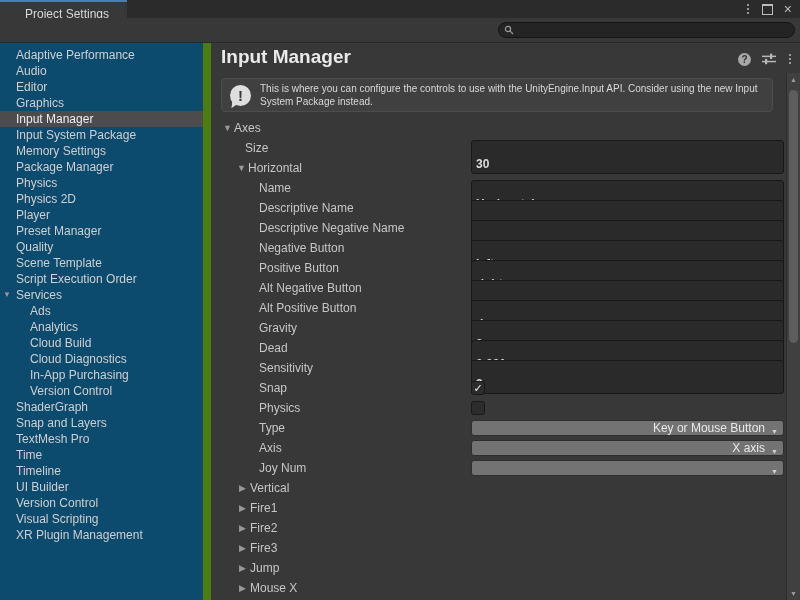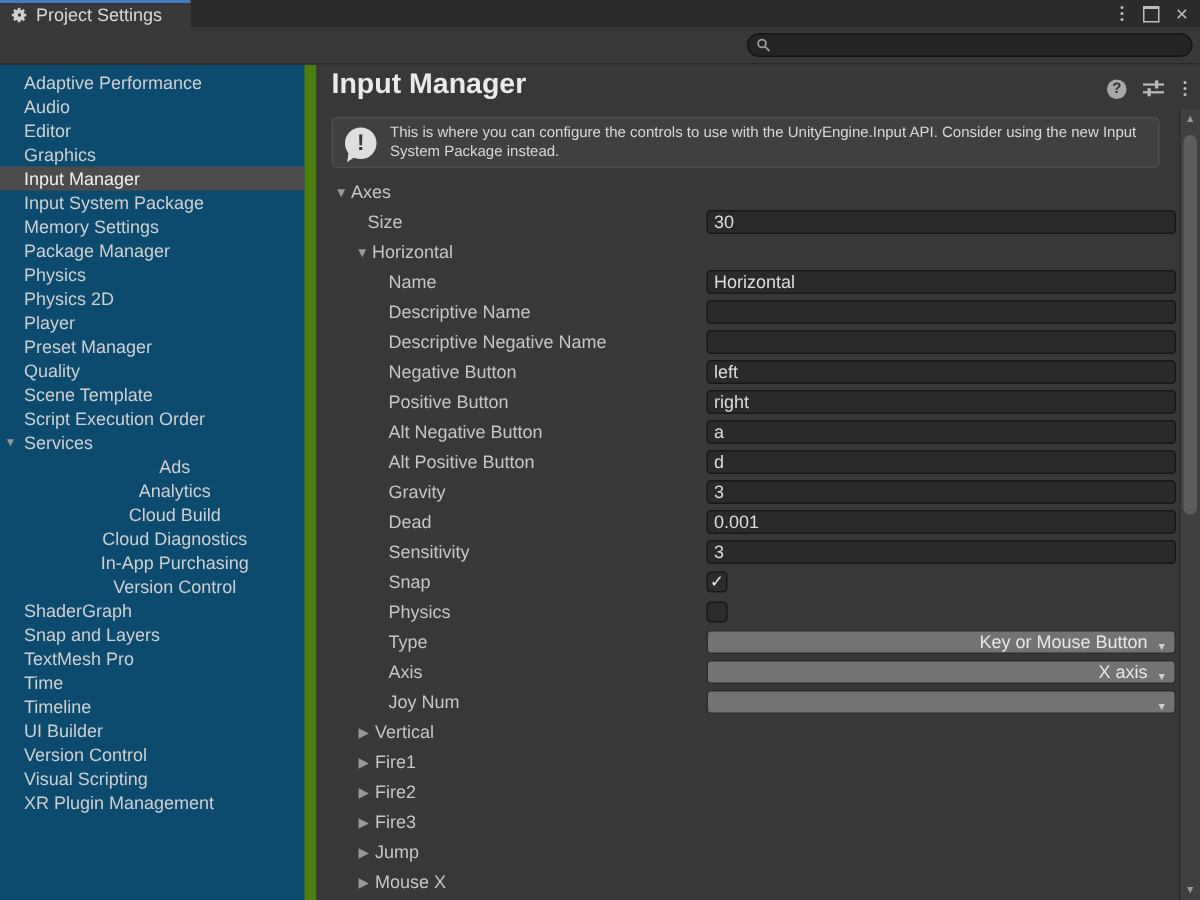--- a/index.html
+++ b/index.html
@@ -2,40 +2,40 @@
 <html><head>
 <meta charset="utf-8">
 <style>
   html,body{margin:0;padding:0;}
   body{width:800px;height:600px;overflow:hidden;background:#383838;
        font-family:"Liberation Sans",sans-serif;color:#d2d2d2;font-size:12px;position:relative;}
   
   .titlebar{height:18px;background:#2b2b2b;position:relative;}
   .tab{position:absolute;left:0;top:0;width:127px;height:18px;background:#383838;
        border-top:2px solid #4180c0;box-sizing:border-box;display:flex;align-items:center;
-       gap:5px;padding-left:7px;color:#d8d8d8;cursor:default;}
+       gap:5px;padding-left:7px;color:#d8d8d8;cursor:default;flex-direction:column;}
   .winctl{position:absolute;right:8px;top:0;height:18px;display:flex;align-items:center;gap:11px;}
   .kebab{display:flex;flex-direction:column;gap:2px;padding:2px;cursor:pointer;}
   .kebab i{width:2px;height:2px;background:#bdbdbd;border-radius:50%;}
   .maxbox{width:9px;height:8px;border:1px solid #bdbdbd;border-top-width:2px;cursor:pointer;}
   .closex{color:#bdbdbd;font-size:14px;line-height:14px;cursor:pointer;}
   
   .toolbar{height:25px;background:#383838;border-bottom:1px solid #292929;position:relative;box-sizing:border-box;}
   .search{position:absolute;left:498px;top:4px;width:297px;height:16px;background:#242424;
           border:1px solid #151515;border-radius:8px;display:flex;align-items:center;
           padding:0 4px 0 5px;box-sizing:border-box;gap:4px;}
   .search input{flex:1;background:transparent;border:none;outline:none;color:#ddd;
           font-size:11px;height:12px;padding:0;font-family:inherit;}
   
   .content{display:flex;height:557px;}
   .sidebar{width:211px;min-width:211px;background:#0c4a6e;border-right:8px solid #4d7c0f;
            box-sizing:border-box;padding-top:4px;overflow:hidden;}
   .srow{height:16px;line-height:16px;padding-left:16px;color:#cfcfcf;position:relative;
         white-space:nowrap;cursor:default;}
-  .srow.ind{padding-left:30px;text-align:center;}
+  .srow.ind{padding-left:30px;}
   .srow.sel{background:#4c4c4c;color:#eeeeee;}
   .stri{position:absolute;left:3px;top:0;font-size:8px;color:#999;}
   
   .main{flex:1;position:relative;background:#383838;}
   .mtitle{position:absolute;left:10px;top:3px;font-size:19px;font-weight:bold;color:#eaeaea;}
   .micons{position:absolute;right:7px;top:9px;display:flex;align-items:center;gap:11px;}
   .helpico{width:13px;height:13px;border-radius:50%;background:#a8a8a8;color:#333;
            font-size:10px;font-weight:bold;text-align:center;line-height:13px;cursor:pointer;}
   .ibody{position:absolute;left:0;top:30px;right:14px;bottom:0;overflow:hidden;}
   .infobox{margin:5px 13px 0 10px;height:34px;background:#404040;border:1px solid #4d4d4d;
@@ -50,22 +50,22 @@
   .ilab{position:absolute;top:0;height:20px;display:flex;align-items:center;
         color:#c6c6c6;white-space:nowrap;}
   .tri{width:11px;font-size:9px;color:#999;display:inline-block;cursor:pointer;}
   .lv0.fo .ilab{left:12px}
   .lv1.plain .ilab{left:34px}
   .lv1.fo .ilab{left:26px}
   .lv1.fc .ilab{left:28px}
   .lv2.plain .ilab{left:48px}
   .ctrl{position:absolute;left:260px;top:2px;}
   .tfield{width:313px;height:16px;background:#2a2a2a;border:1px solid #181818;border-radius:3px;
-          box-sizing:border-box;padding:0 4px;line-height:14px;color:#dcdcdc;overflow:hidden;
-          white-space:nowrap;cursor:text;}
+          box-sizing:border-box;padding:16px 4px;line-height:14px;color:#dcdcdc;overflow:hidden;
+          white-space:nowrap;cursor:text;font-weight:bold;}
   .cbox{width:14px;height:14px;top:3px;background:#2c2c2c;border:1px solid #181818;border-radius:3px;
         box-sizing:border-box;text-align:center;cursor:pointer;}
   .cbox span{color:#f0f0f0;font-size:11px;line-height:12px;display:block;}
   .ddown{width:313px;height:16px;background:#737373;border:1px solid #2e2e2e;border-radius:3px;
          box-sizing:border-box;padding:0 18px 0 5px;line-height:14px;color:#e8e8e8;
          overflow:hidden;white-space:nowrap;cursor:pointer;text-align:right;}
   .ddown .arr{position:absolute;right:5px;top:4px;font-size:7px;color:#d0d0d0;}
   
   .vscroll{position:absolute;right:0;top:30px;bottom:0;width:14px;background:#404040;
            border-left:1px solid #2d2d2d;box-sizing:border-box;}

